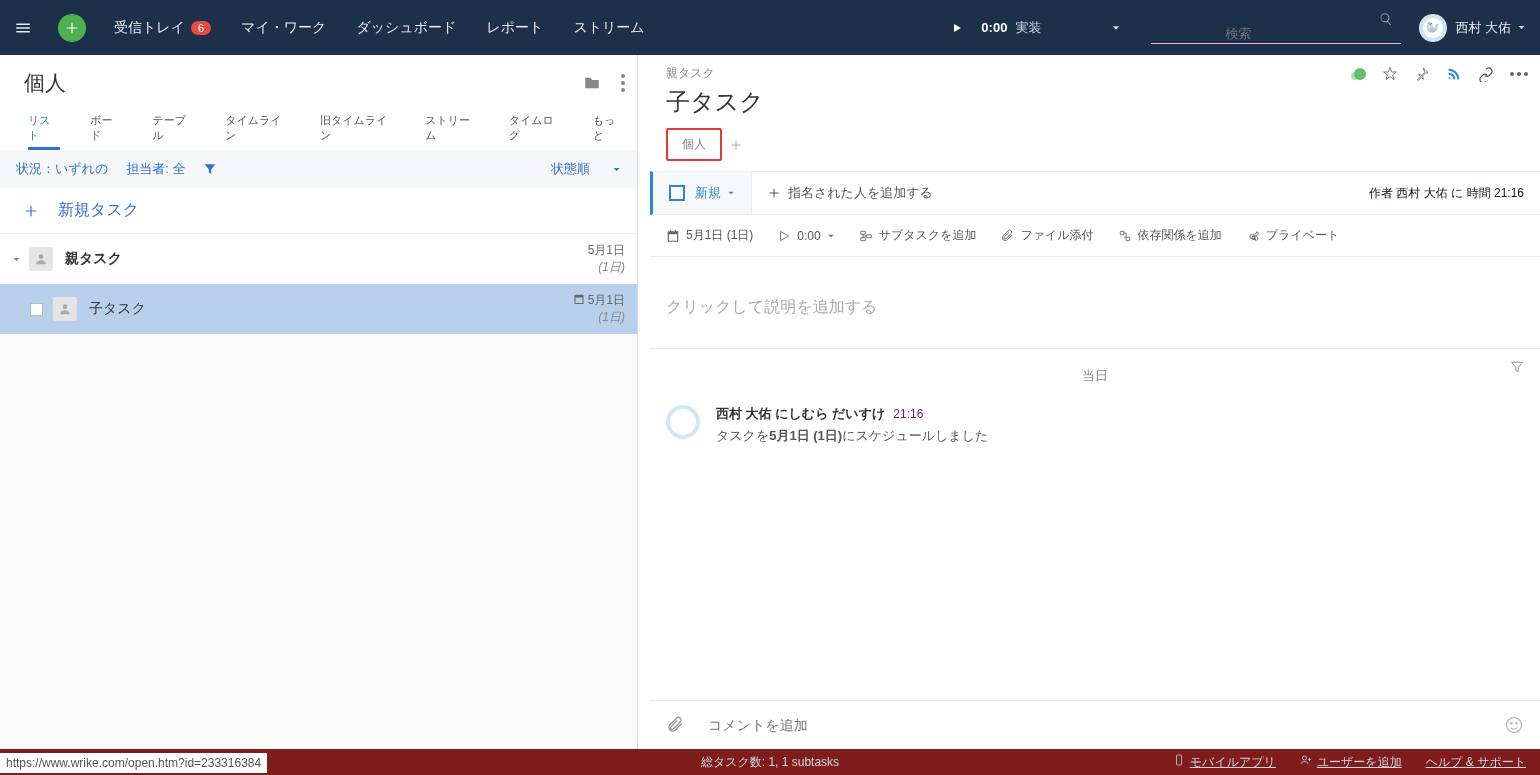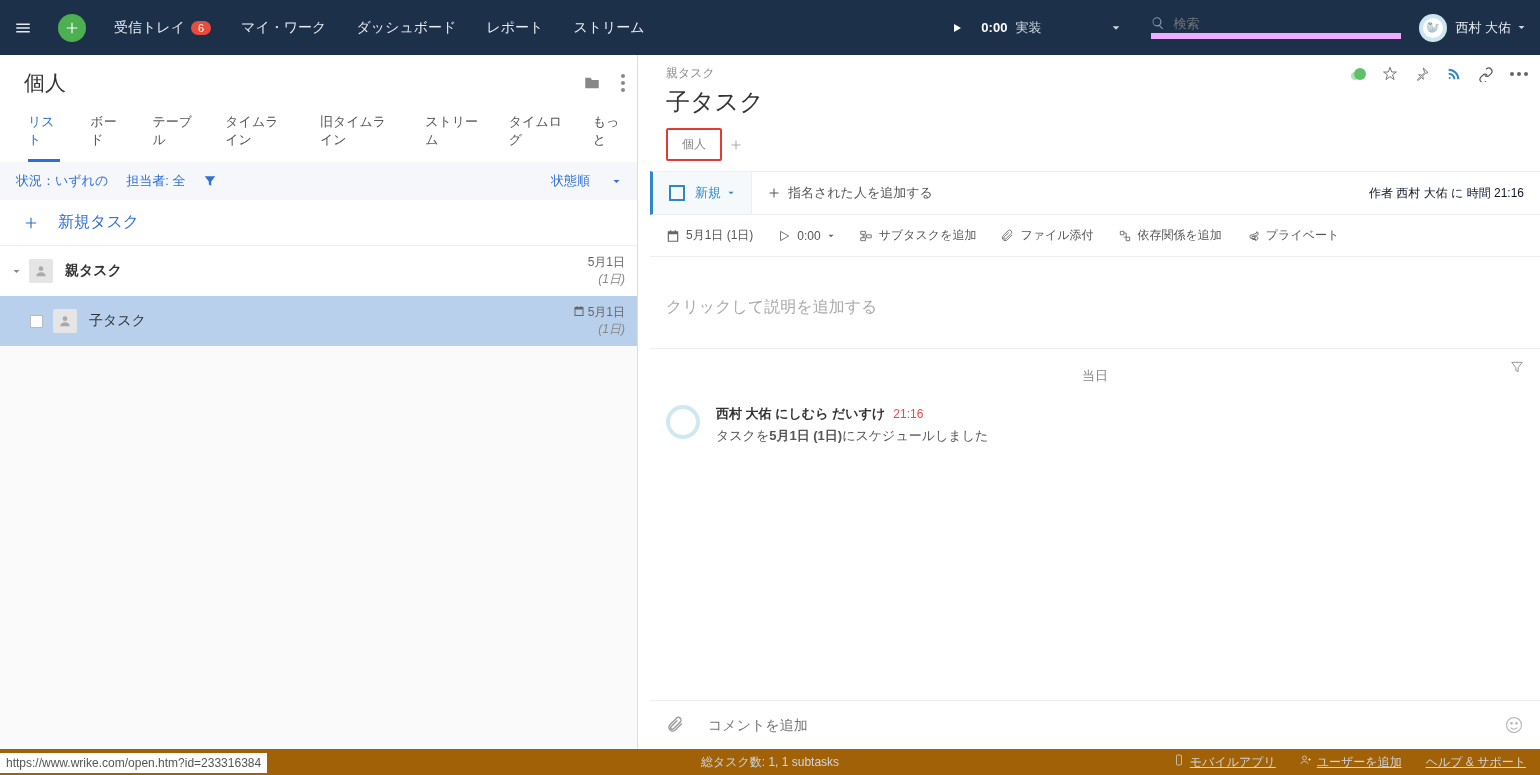--- a/index.html
+++ b/index.html
@@ -8,38 +8,38 @@
 .topbar .ham { width: 18px; fill: #e8ebef; cursor: pointer; }
 .topbar .plus { width: 28px; height: 28px; border-radius: 50%; background: #4caf50; display: flex; align-items: center; justify-content: center; margin: 0 28px 0 26px; cursor: pointer; }
 .topbar .plus svg { width: 14px; fill: #fff; }
 .topbar .navitem { margin-right: 30px; color: #e8ebef; font-size: 14px; display: flex; align-items: center; cursor: pointer; }
 .badge { background: #e74c3c; color: #fff; border-radius: 9px; padding: 1px 7px; font-size: 11px; margin-left: 6px; }
 .topbar .spacer { flex: 1; }
 .topbar .play { width: 12px; fill: #fff; margin-right: 18px; cursor: pointer; }
 .topbar .timer { color: #fff; font-weight: bold; margin-right: 8px; font-size: 13px; }
 .topbar .timer-label { color: #cfd6e0; margin-right: 70px; font-size: 13px; }
 .topbar .chev { width: 10px; fill: #cfd6e0; margin-right: 30px; }
-.topbar .search { display: flex; align-items: flex-start; width: 250px; border-bottom: 6px solid #f0abfc; padding-bottom: 2px; }
+.topbar .search { display: flex; align-items: flex-end; width: 250px; border-bottom: 1px solid #f0abfc; padding-bottom: 2px; flex-direction: column; }
 .topbar .search svg { width: 14px; fill: #8d9bab; margin-right: 8px; }
 .topbar .search input { background: none; border: none; outline: none; color: #cfd6e0; font-size: 13px; flex: 1; }
 .topbar .avatar { width: 28px; height: 28px; border-radius: 50%; background: #cce5ef; margin: 0 8px 0 18px; display: flex; align-items: center; justify-content: center; }
 .topbar .avatar-inner { width: 20px; height: 20px; border-radius: 50%; background: #fff; font-size: 11px; display: flex; align-items: center; justify-content: center; }
 .topbar .uname { color: #e8ebef; font-size: 13px; margin-right: 6px; }
 .topbar .uchev { width: 9px; fill: #cfd6e0; }
 
 .main { display: flex; height: 694px; }
 .left { width: 638px; display: flex; flex-direction: column; border-right: 1px solid #ddd; background: #fafafa; }
 .lhead { background: #fff; padding: 14px 12px 0 24px; }
 .lhead-top { display: flex; align-items: center; }
 .lhead-title { font-size: 21px; color: #333; flex: 1; }
 .lhead-ico { width: 18px; fill: #888; margin-left: 16px; cursor: pointer; }
 .dots { display: flex; flex-direction: column; gap: 3px; margin-left: 20px; cursor: pointer; }
 .dots span { width: 4px; height: 4px; border-radius: 50%; background: #888; }
 .ltabs { display: flex; gap: 30px; margin-top: 16px; padding-left: 4px; }
-.ltab { font-size: 13px; color: #555; padding-bottom: 10px; cursor: pointer; }
+.ltab { font-size: 11px; color: #555; padding-bottom: 4px; cursor: pointer; }
 .ltab.active { color: #2f6fd8; border-bottom: 3px solid #2f6fd8; font-weight: 500; }
 .lfilter { background: #f5f7fa; display: flex; align-items: center; padding: 10px 16px; font-size: 13px; }
 .lfilter span { color: #2f6fd8; margin-right: 18px; cursor: pointer; }
 .lfilter .fi { width: 14px; fill: #2f6fd8; cursor: pointer; }
 .lfilter .sp { flex: 1; }
 .lfilter .sort { color: #2f6fd8; display: flex; align-items: center; cursor: pointer; }
 .lfilter .sort svg { width: 9px; fill: #2f6fd8; margin-left: 4px; }
 .lnew { display: flex; align-items: center; padding: 12px 24px; background: #fff; border-bottom: 1px solid #eee; cursor: pointer; }
 .lnew svg { width: 14px; fill: #2f6fd8; margin-right: 20px; }
 .lnew span { color: #2f6fd8; font-size: 16px; }
@@ -83,28 +83,28 @@
 .ractions .act { display: flex; align-items: center; gap: 6px; cursor: pointer; }
 .ractions .act svg { width: 14px; fill: #666; }
 .rdesc { padding: 40px 16px 30px; color: #aaa; font-size: 16px; border-bottom: 1px solid #eee; position: relative; }
 .rdesc .filt { position: absolute; right: 16px; bottom: -30px; }
 .rdesc .filt svg { width: 14px; fill: #888; }
 .rtoday { text-align: center; color: #888; font-size: 13px; padding: 18px 0 20px; }
 .ractivity { display: flex; padding: 0 16px; gap: 16px; }
 .ractivity .aav { width: 34px; height: 34px; border-radius: 50%; background: #d0e8f0; display: flex; align-items: center; justify-content: center; flex-shrink: 0; }
 .ractivity .aav-inner { width: 26px; height: 26px; border-radius: 50%; background: #fff; }
 .ractivity .atext .an { font-weight: bold; font-size: 13px; }
-.ractivity .atext .at { color: #ef4444; font-size: 12px; margin-left: 8px; }
+.ractivity .atext .at { color: #701a75; font-size: 12px; margin-left: 8px; }
 .ractivity .atext .ad { font-size: 13px; color: #555; margin-top: 4px; }
 .rcomment { margin-top: auto; border-top: 1px solid #eee; display: flex; align-items: center; padding: 14px 16px; }
 .rcomment svg.clip { width: 18px; fill: #999; margin-right: 24px; cursor: pointer; }
 .rcomment input { flex: 1; border: none; outline: none; font-size: 14px; color: #555; }
 .rcomment svg.smile { width: 20px; fill: none; stroke: #bbb; stroke-width: 1.5; cursor: pointer; }
 
-.footer { height: 26px; background: #a16207; display: flex; align-items: center; font-size: 12px; color: #cfd6e0; padding: 0 14px; }
+.footer { height: 26px; background: #7f1d1d; display: flex; align-items: center; font-size: 12px; color: #cfd6e0; padding: 0 14px; }
 .footer .url { flex: 0 0 auto; background: #fff; color: #555; padding: 3px 6px; margin: 0 0 -2px -14px; }
 .footer .sp { flex: 1; }
 .footer .mid { position: absolute; left: 50%; transform: translateX(-50%); }
 .footer .fitem { margin-left: 24px; display: flex; align-items: flex-start; cursor: pointer; color: #cfd6e0; text-decoration: underline; }
 .footer .fitem svg { width: 12px; fill: #cfd6e0; margin-right: 5px; }
 </style>
 </head>
 <body>
 
 <div class="topbar">

